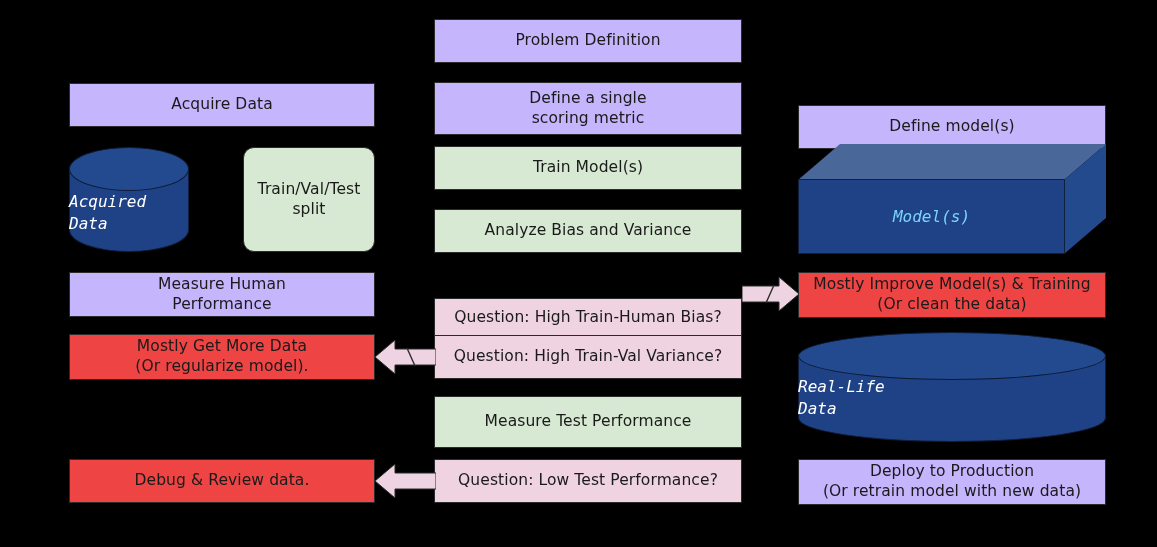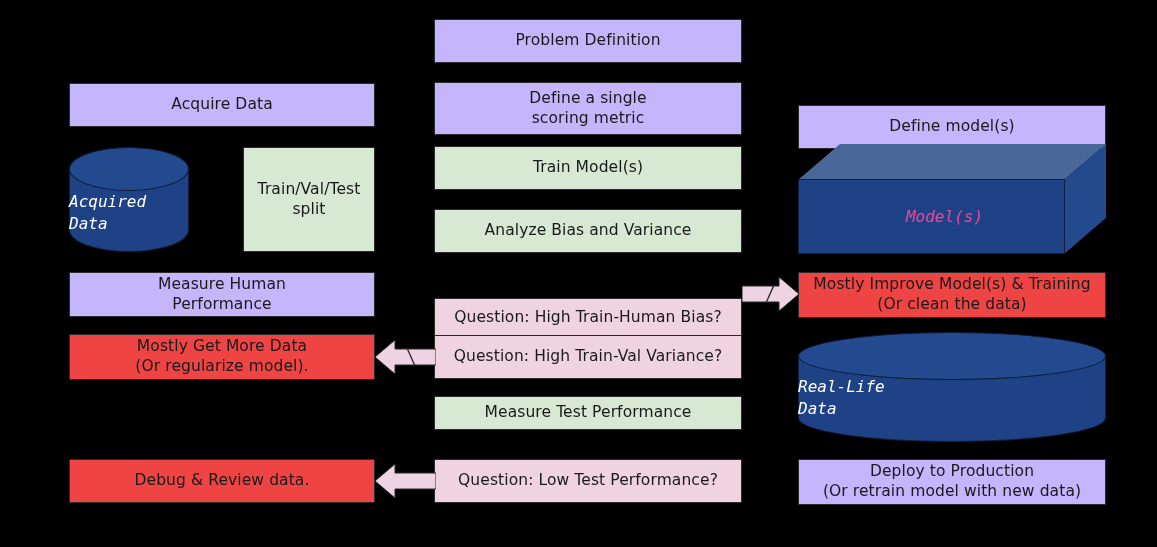--- a/index.html
+++ b/index.html
@@ -91,26 +91,25 @@
     position: absolute;
     background: #4a6799;
   }
   .cube .cube-side {
     position: absolute;
     background: #234a8c;
   }
   .cube .cube-label {
     position: absolute;
     text-align: center;
-    color: #ec4899;
+    color: #7dd3fc;
     font-family: "DejaVu Sans Mono", monospace;
     font-style: italic;
     font-size: 16px;
     z-index: 4;
-    padding-left: 13px;
   }
 
   .arrow { position: absolute; }
   .arrow svg { display: block; }
 </style>
 </head>
 <body>
 
 <div id="canvas">
 
@@ -120,35 +119,35 @@
 scoring metric</div>
 
   <div class="node green" style="left:434px; top:146px; width:308px; height:44px;">Train Model(s)</div>
 
   <div class="node green" style="left:434px; top:209px; width:308px; height:44px;">Analyze Bias and Variance</div>
 
   <div class="node pink" style="left:434px; top:272px; width:308px; height:40px;margin-top:26px;">Question: High Train-Human Bias?</div>
 
   <div class="node pink" style="left:434px; top:335px; width:308px; height:44px;">Question: High Train-Val Variance?</div>
 
-  <div class="node green" style="left:434px; top:396px; width:308px; height:34px;">Measure Test Performance</div>
+  <div class="node green" style="left:434px; top:396px; width:308px; height:52px;">Measure Test Performance</div>
 
   <div class="node pink" style="left:434px; top:459px; width:308px; height:44px;">Question: Low Test Performance?</div>
 
   <div class="node blue" style="left:69px; top:83px; width:306px; height:44px;">Acquire Data</div>
 
   <div class="cyl" style="left:69px; top:147px; width:120px; height:105px;">
     <div class="cyl-bottom" style="top:61px; height:42px;"></div>
     <div class="cyl-body" style="top:21px; height:62px;"></div>
     <div class="cyl-top" style="top:0px; height:42px;"></div>
     <div class="cyl-label" style="top:44px;">Acquired
 Data</div>
   </div>
 
-  <div class="node green" style="left:243px; top:147px; width:132px; height:105px;">Train/Val/Test
+  <div class="node green" style="left:243px; top:147px; width:132px; height:105px;border-radius:11px;">Train/Val/Test
 split</div>
 
   <div class="node blue" style="left:69px; top:272px; width:306px; height:45px;">Measure Human
 Performance</div>
 
   <div class="node yellow" style="left:69px; top:334px; width:306px; height:46px;">Mostly Get More Data
 (Or regularize model).</div>
 
   <div class="node yellow" style="left:69px; top:459px; width:306px; height:44px;">Debug &amp; Review data.</div>
 

